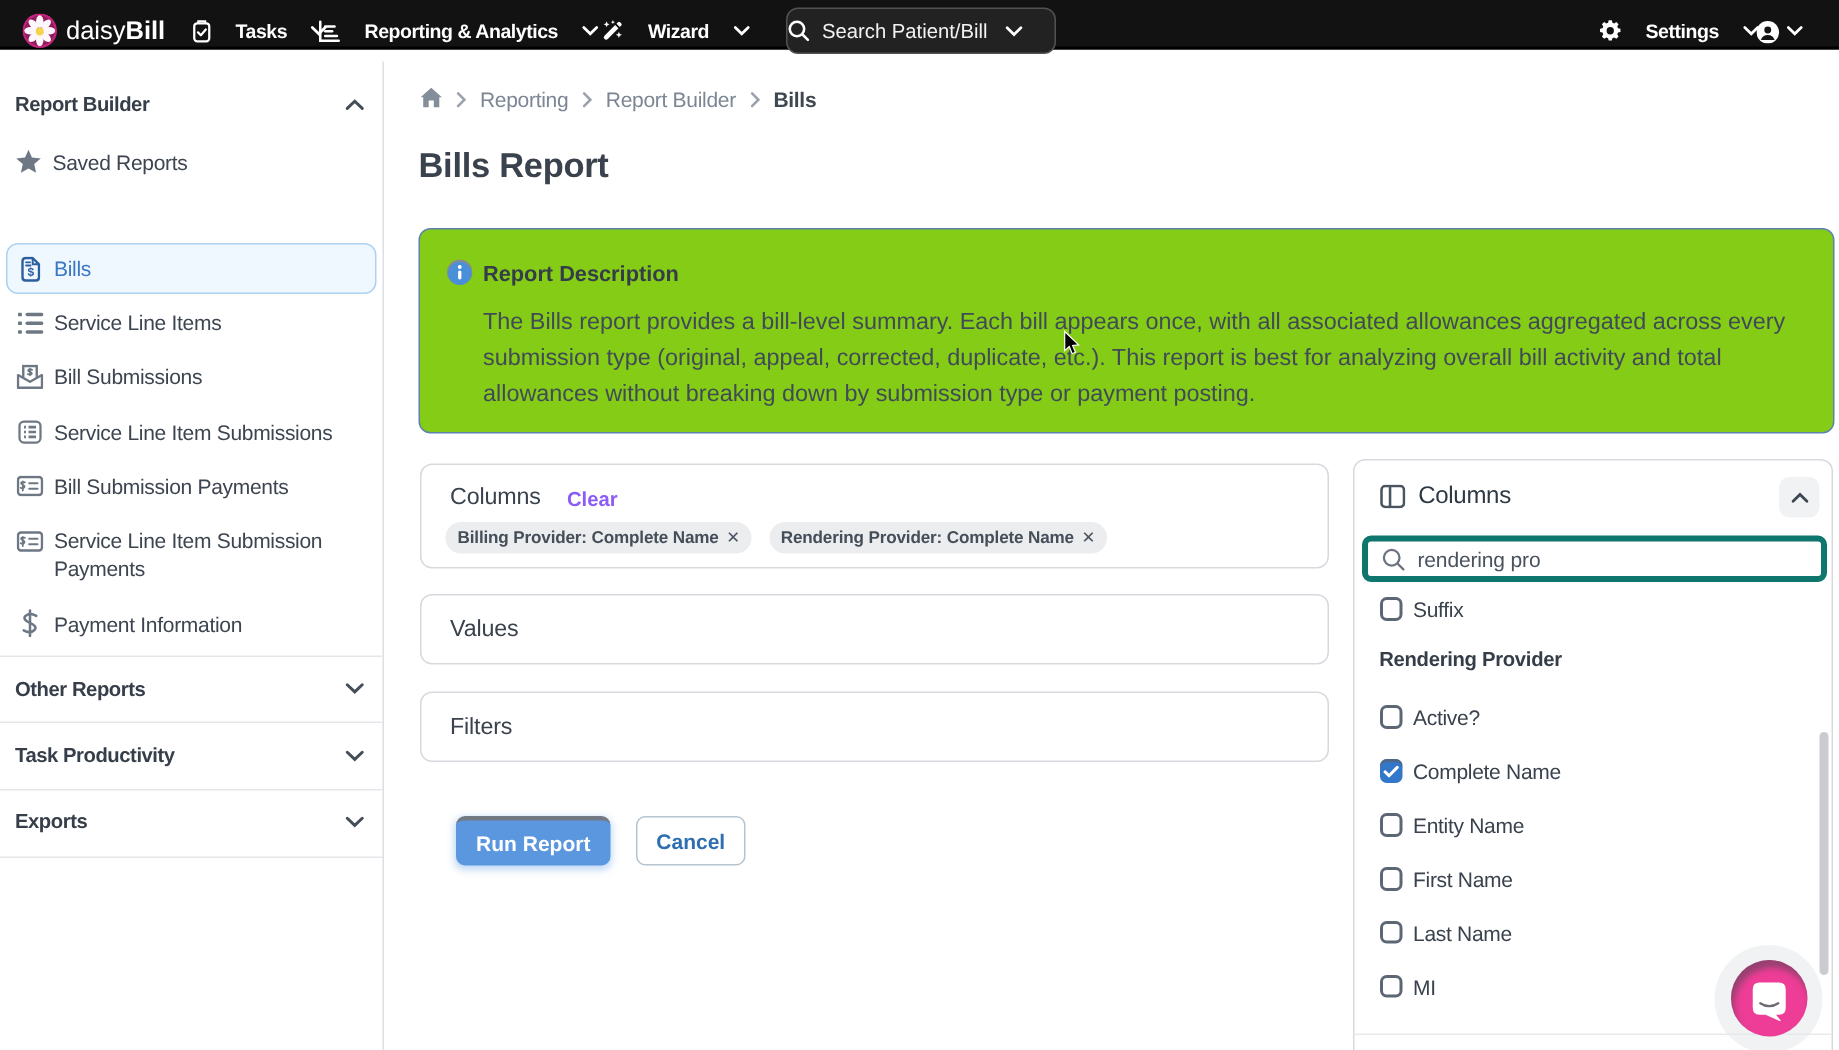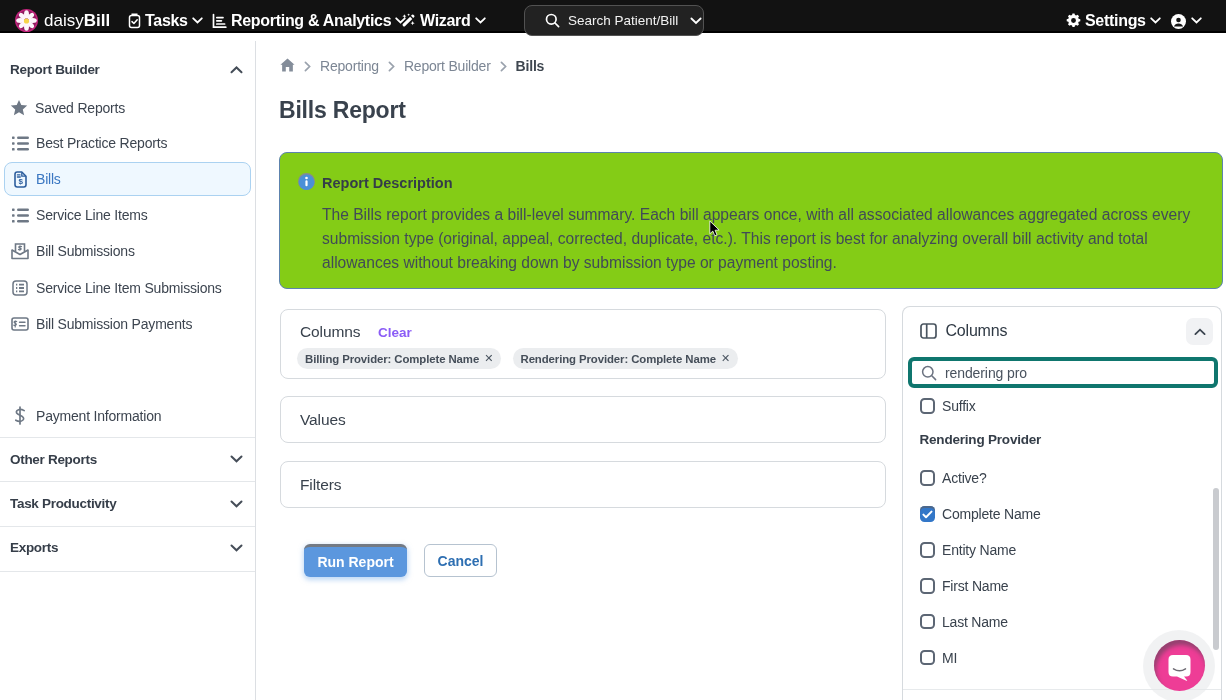--- a/index.html
+++ b/index.html
@@ -2,21 +2,21 @@
 <html><head>
 <meta charset="utf-8">
 <style>
 * { margin:0; padding:0; box-sizing:border-box; }
 html,body { width:1226px; height:700px; font-family:"Liberation Sans",sans-serif; background:#fff; overflow:hidden; }
 body { position:relative; }
 .abs { position:absolute; }
 
 
 .navbar { position:absolute; top:0; left:0; width:1226px; height:33px; background:#121212; border-bottom:2px solid #000; z-index:5; }
-.nav-item { position:absolute; top:0; height:41px; display:flex; align-items:center; color:#fff; font-weight:700; font-size:16px; letter-spacing:-0.3px; gap:4px; }
+.nav-item { position:absolute; top:0; height:41px; display:flex; align-items:center; color:#fff; font-weight:700; font-size:13px; letter-spacing:-0.3px; gap:16px; }
 .nav-item svg { display:block; }
 
 
 .sidebar { position:absolute; top:41px; left:0; width:256px; height:659px; background:#fff; border-right:1px solid #dcdfe3; }
 .side-row { position:absolute; left:0; width:255px; display:flex; align-items:center; color:#3d4550; font-size:14px; letter-spacing:-0.2px; }
 .side-row .ic { width:18px; height:18px; margin-left:11px; margin-right:7px; flex:none; display:flex; align-items:center; justify-content:center; }
 .side-head { position:absolute; left:10px; width:235px; display:flex; align-items:center; justify-content:space-between; color:#363e49; font-size:13.5px; letter-spacing:-0.3px; font-weight:700; }
 .side-head { width:233px; }
 .side-sep { position:absolute; left:0; width:255px; height:1px; background:#e4e7ea; }
 .sel-box { position:absolute; left:4px; top:121px; width:247px; height:33.5px; background:#eff8ff; border:1px solid #abd2f1; border-radius:8px; }
@@ -105,21 +105,21 @@
       <path d="M12.6 8.1 l.6 1.5 1.5.6 -1.5.6 -.6 1.5 -.6-1.5 -1.5-.6 1.5-.6 Z"></path>
       <path d="M4.4 1.2 l.6 1.4 1.4.6 -1.4.6 -.6 1.4 -.6-1.4 -1.4-.6 1.4-.6 Z"></path>
       <path d="M8.6 0.4 l.4.95.95.4 -.95.4 -.4.95 -.4-.95 -.95-.4.95-.4 Z"></path>
     </svg>
     <span>Wizard</span>
     <svg width="11" height="7" viewBox="0 0 11 7" fill="none" stroke="#fff" stroke-width="1.8" stroke-linecap="round">
         <path d="M1.2 1.3 L5.5 5.5 L9.8 1.3"></path>
       </svg>
   </div>
 
-  <div class="abs" style="left:524px;top:5px;width:180px;height:31px;background:#222;border:1px solid #525252;border-radius:8px;display:flex;align-items:center;padding-left:20px;gap:8px">
+  <div class="abs" style="left:524px;top:5px;width:180px;height:31px;background:#222;border:1px solid #525252;border-radius:8px;display:flex;align-items:center;padding-left:0;gap:8px">
     <svg width="15" height="15" viewBox="0 0 15 15" fill="none" stroke="#fff" stroke-width="1.7" stroke-linecap="round">
         <circle cx="6.3" cy="6.3" r="4.8"></circle>
         <path d="M10 10 L13.6 13.6"></path>
       </svg>
     <span style="color:#f2f2f2;font-size:13.5px">Search Patient/Bill</span>
     <svg width="12" height="8" viewBox="0 0 12 8" fill="none" stroke="#fff" stroke-width="1.8" stroke-linecap="round" style="margin-left:4px">
         <path d="M1.4 1.5 L6 6 L10.6 1.5"></path>
       </svg>
   </div>
 
@@ -157,61 +157,46 @@
 
   <div class="side-row" style="top:56.5px;height:20px">
     <span class="ic" style="margin-left:10px">
         <svg width="19" height="18" viewBox="0 0 18 17" fill="#6e7885">
           <path d="M9 0.4 L11.3 5.5 L17.2 6.1 L12.8 9.9 L14.1 15.7 L9 12.8 L3.9 15.7 L5.2 9.9 L0.8 6.1 L6.7 5.5 Z"></path>
         </svg>
       </span>
     <span>Saved Reports</span>
   </div>
 
-  <div class="side-row" style="top:92px;height:20px">
+
+  <div class="side-row" style="top:128px;height:20px;color:#3a77c2">
+    <span class="ic">
+        <svg width="13" height="17" viewBox="0 0 13 17" fill="none" stroke="#2d5e9e" stroke-width="1.6">
+          <path d="M1 3.2 Q1 1 3.2 1 L7.8 1 L12 5.2 L12 13.8 Q12 16 9.8 16 L3.2 16 Q1 16 1 13.8 Z" stroke-linejoin="round"></path>
+          <path d="M7.8 1.4 L7.8 5.2 L11.8 5.2" stroke-width="1.3"></path>
+          <path d="M3.4 3.9 L6 3.9 M3.4 6 L6.3 6" stroke-width="1.3" stroke-linecap="round"></path>
+          <text x="6.5" y="13.2" font-size="8" font-weight="bold" text-anchor="middle" fill="#2d5e9e" stroke="none" font-family="Liberation Sans">$</text>
+        </svg>
+      </span>
+    <span>Bills</span>
+  </div>
+
+  <div class="side-row" style="top:164px;height:20px">
     <span class="ic">
         <svg width="17" height="15" viewBox="0 0 17 15" fill="#6e7885">
           <g>
             <rect x="0" y="0.5" width="2.6" height="2.4" rx="0.6"></rect>
             <rect x="5" y="0.5" width="12" height="2.4" rx="1.2"></rect>
             <rect x="0" y="6.3" width="2.6" height="2.4" rx="0.6"></rect>
             <rect x="5" y="6.3" width="12" height="2.4" rx="1.2"></rect>
             <rect x="0" y="12.1" width="2.6" height="2.4" rx="0.6"></rect>
             <rect x="5" y="12.1" width="12" height="2.4" rx="1.2"></rect>
           </g>
         </svg>
       </span>
-    <span>Best Practice Reports</span>
-  </div>
-
-  <div class="side-row" style="top:128px;height:20px;color:#3a77c2">
-    <span class="ic">
-        <svg width="13" height="17" viewBox="0 0 13 17" fill="none" stroke="#2d5e9e" stroke-width="1.6">
-          <path d="M1 3.2 Q1 1 3.2 1 L7.8 1 L12 5.2 L12 13.8 Q12 16 9.8 16 L3.2 16 Q1 16 1 13.8 Z" stroke-linejoin="round"></path>
-          <path d="M7.8 1.4 L7.8 5.2 L11.8 5.2" stroke-width="1.3"></path>
-          <path d="M3.4 3.9 L6 3.9 M3.4 6 L6.3 6" stroke-width="1.3" stroke-linecap="round"></path>
-          <text x="6.5" y="13.2" font-size="8" font-weight="bold" text-anchor="middle" fill="#2d5e9e" stroke="none" font-family="Liberation Sans">$</text>
-        </svg>
-      </span>
-    <span>Bills</span>
-  </div>
-
-  <div class="side-row" style="top:164px;height:20px">
-    <span class="ic">
-        <svg width="17" height="15" viewBox="0 0 17 15" fill="#6e7885">
-          <g>
-            <rect x="0" y="0.5" width="2.6" height="2.4" rx="0.6"></rect>
-            <rect x="5" y="0.5" width="12" height="2.4" rx="1.2"></rect>
-            <rect x="0" y="6.3" width="2.6" height="2.4" rx="0.6"></rect>
-            <rect x="5" y="6.3" width="12" height="2.4" rx="1.2"></rect>
-            <rect x="0" y="12.1" width="2.6" height="2.4" rx="0.6"></rect>
-            <rect x="5" y="12.1" width="12" height="2.4" rx="1.2"></rect>
-          </g>
-        </svg>
-      </span>
     <span>Service Line Items</span>
   </div>
 
   <div class="side-row" style="top:200px;height:20px">
     <span class="ic">
         <svg width="18" height="17" viewBox="0 0 18 17" fill="none" stroke="#6e7885" stroke-width="1.6">
           <path d="M1 6.5 L1 15.5 L17 15.5 L17 6.5" stroke-linejoin="round"></path>
           <path d="M1 7 L9 11.5 L17 7" stroke-linejoin="round"></path>
           <path d="M4.5 8.5 L4.5 1 L13.5 1 L13.5 8.5"></path>
           <path d="M9 2.8 L9 7.2 M10.5 3.6 Q9 2.7 8 3.6 Q7.3 4.4 9 5 Q10.7 5.6 10 6.4 Q9 7.3 7.5 6.4" stroke-width="1.2" stroke-linecap="round"></path>
@@ -238,20 +223,30 @@
     <span class="ic">
         <svg width="18" height="14" viewBox="0 0 18 14" fill="none" stroke="#6e7885" stroke-width="1.6">
           <rect x="1" y="1" width="16" height="12" rx="2"></rect>
           <path d="M4.2 4 L4.2 10 M5.6 4.6 Q4.2 3.8 3.3 4.6 Q2.6 5.4 4.2 6.2 Q5.8 7 5.1 7.9 Q4.2 8.9 2.8 8.2" stroke-width="1.2" stroke-linecap="round"></path>
           <path d="M8.5 5.2 L14 5.2 M8.5 8.8 L14 8.8" stroke-width="1.4" stroke-linecap="round"></path>
         </svg>
       </span>
     <span>Bill Submission Payments</span>
   </div>
 
+  <div class="side-row" style="top:310px;height:40px;align-items:flex-start">
+    <span class="ic" style="margin-top:1px">
+        <svg width="18" height="14" viewBox="0 0 18 14" fill="none" stroke="#6e7885" stroke-width="1.6">
+          <rect x="1" y="1" width="16" height="12" rx="2"></rect>
+          <path d="M4.2 4 L4.2 10 M5.6 4.6 Q4.2 3.8 3.3 4.6 Q2.6 5.4 4.2 6.2 Q5.8 7 5.1 7.9 Q4.2 8.9 2.8 8.2" stroke-width="1.2" stroke-linecap="round"></path>
+          <path d="M8.5 5.2 L14 5.2 M8.5 8.8 L14 8.8" stroke-width="1.4" stroke-linecap="round"></path>
+        </svg>
+      </span>
+    <span style="line-height:19px;width:190px">Service Line Item Submission Payments</span>
+  </div>
 
   <div class="side-row" style="top:364.5px;height:20px">
     <span class="ic">
         <svg width="12" height="19" viewBox="0 0 12 19" fill="none" stroke="#6e7885" stroke-width="1.7" stroke-linecap="round">
           <path d="M6 1 L6 18"></path>
           <path d="M10.2 4.6 Q6 2 3 4.6 Q0.8 7 6 9.3 Q11.2 11.6 9 14 Q6 16.8 1.8 14.2"></path>
         </svg>
       </span>
     <span>Payment Information</span>
   </div>

